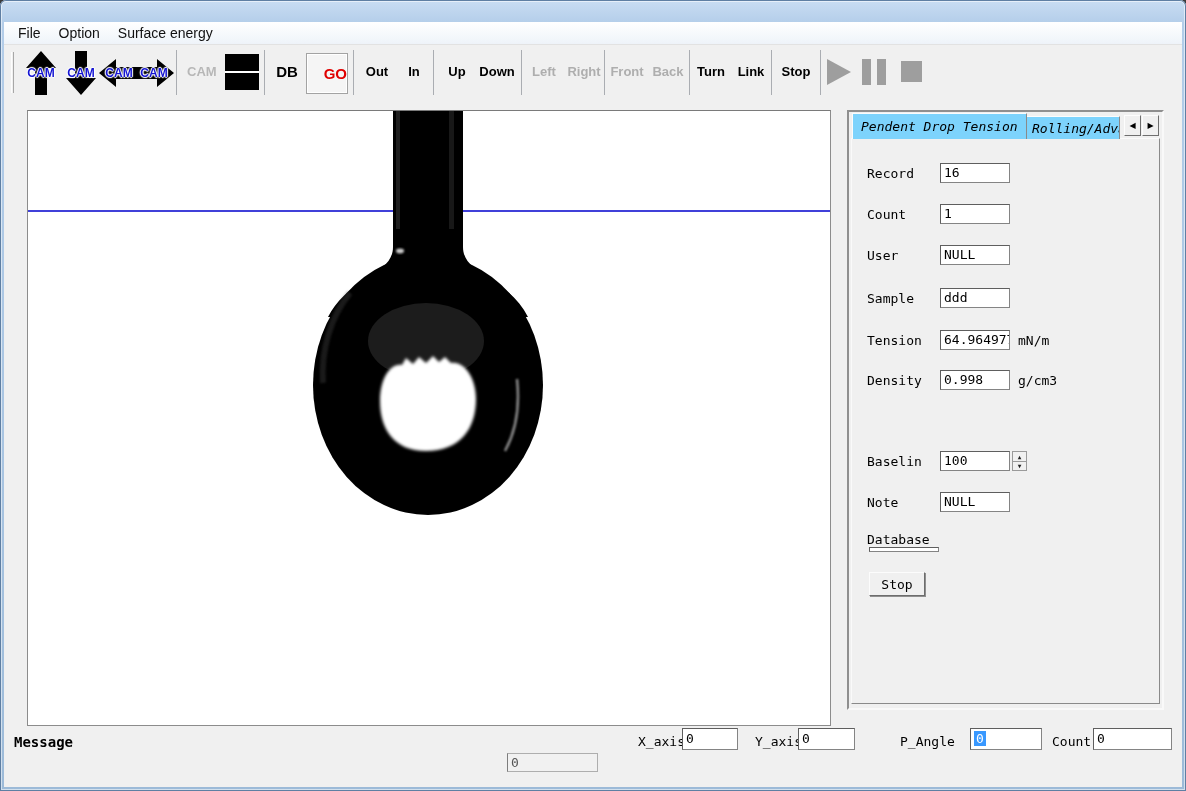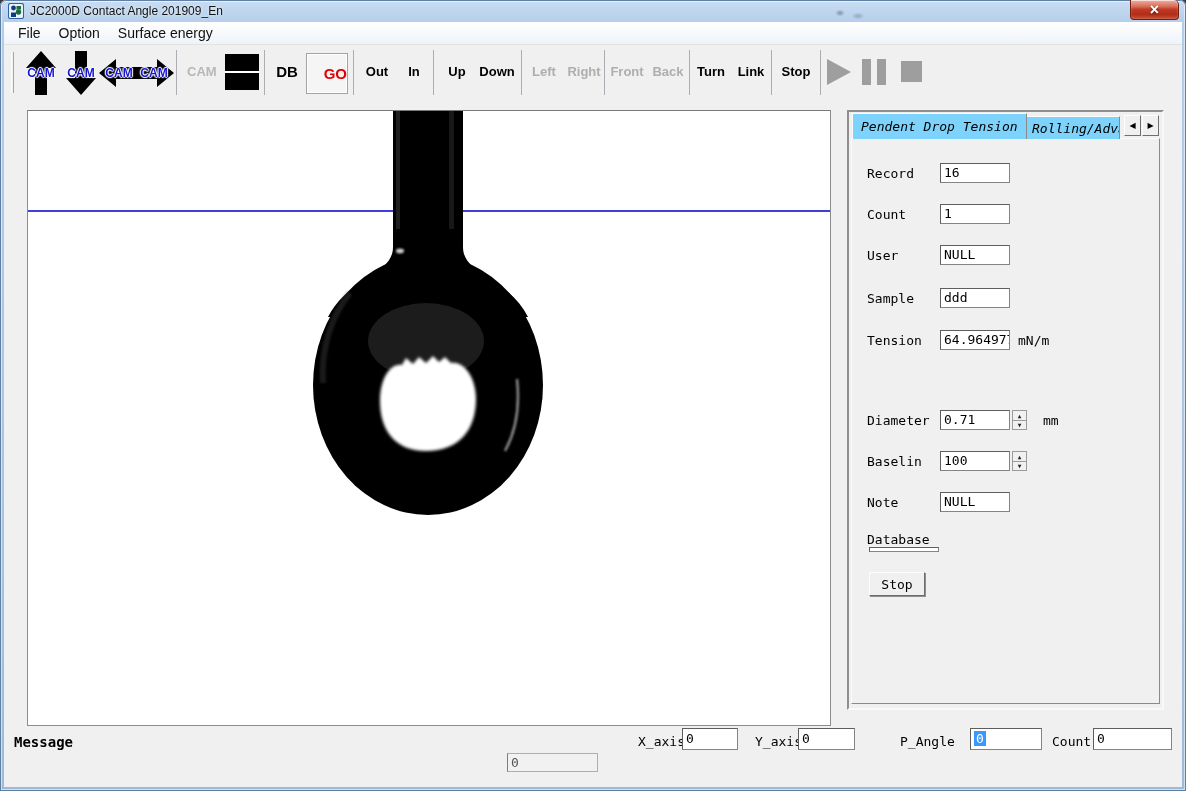--- a/index.html
+++ b/index.html
@@ -98,35 +98,20 @@
   .sel{background:#3898ff;color:#fff;padding:0 2px;}
   .subfield{position:absolute;left:503px;top:731px;width:91px;height:19px;background:#f1f1f1;
     border:1px solid #aeaeae;border-left:1px solid #7d7d7d;
     font-family:"DejaVu Sans Mono",monospace;font-size:13px;color:#555;padding:1px 0 0 3px;}
 </style>
 </head>
 <body>
 
 <div class="window">
 
-  <div class="titlebar">
-    <svg class="app-icon" viewBox="0 0 16 16">
-      <rect x="0" y="0" width="16" height="16" rx="2" fill="#2b5fa8"></rect>
-      <rect x="1" y="1" width="14" height="14" rx="1.5" fill="#eaf2fb"></rect>
-      <circle cx="5.5" cy="5" r="2.4" fill="#123d7a"></circle>
-      <circle cx="10.5" cy="9" r="2.7" fill="#1a6a3c"></circle>
-      <rect x="3" y="9.5" width="5" height="4.5" fill="#123d7a"></rect>
-      <rect x="8.5" y="3" width="4.5" height="3.5" fill="#1a6a3c"></rect>
-    </svg>
-    <span class="title-text">JC2000D Contact Angle 201909_En</span>
-    <div class="tb-smudge"></div>
-    <div class="close-btn">
-      <span class="close-glyph">×</span>
-    </div>
-  </div>
 
   <div class="client">
 
     <div class="menubar">
       <span class="menu-item">File</span>
       <span class="menu-item">Option</span>
       <span class="menu-item">Surface energy</span>
     </div>
 
     <div class="toolbar">
@@ -268,28 +253,24 @@
       </div>
       <div class="prow" style="top:176px;">
         <span class="plabel">Sample</span>
         <div class="pfield">ddd</div>
       </div>
       <div class="prow" style="top:218px;">
         <span class="plabel">Tension</span>
         <div class="pfield">64.964977</div>
         <span class="punit">mN/m</span>
       </div>
-      <div class="prow" style="top:298px;">
-        <span class="plabel">Diameter</span>
-        <div class="pfield">0.71</div>
-        <div class="spin">
-          <div class="spin-b">▲</div>
-          <div class="spin-b">▼</div>
-        </div>
-        <span class="punit" style="margin-left:16px;">mm</span>
+      <div class="prow" style="top:258px;">
+        <span class="plabel">Density</span>
+        <div class="pfield">0.998</div>
+        <span class="punit">g/cm3</span>
       </div>
       <div class="prow" style="top:339px;">
         <span class="plabel">Baselin</span>
         <div class="pfield">100</div>
         <div class="spin">
           <div class="spin-b">▲</div>
           <div class="spin-b">▼</div>
         </div>
       </div>
       <div class="prow" style="top:380px;">

